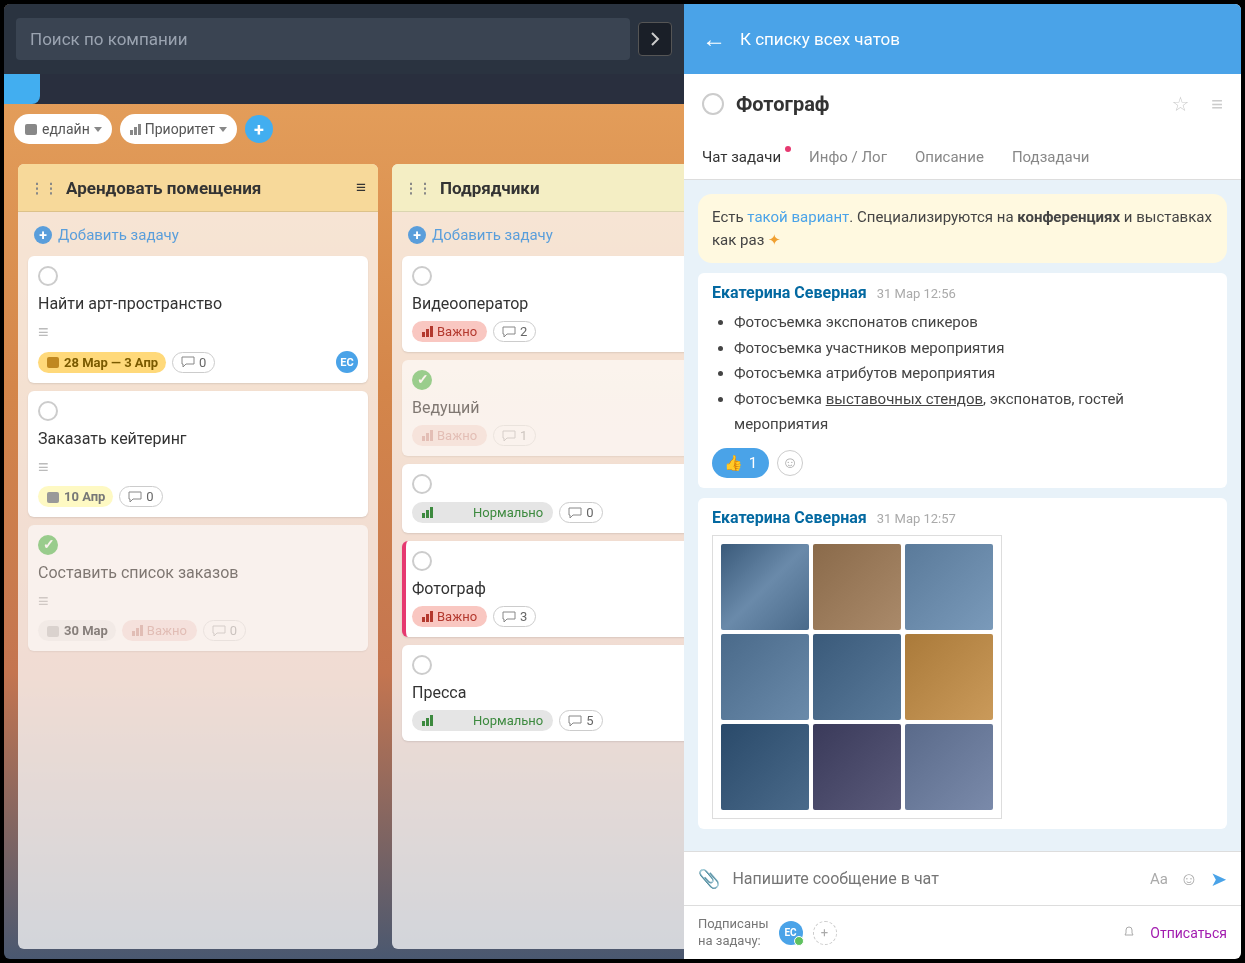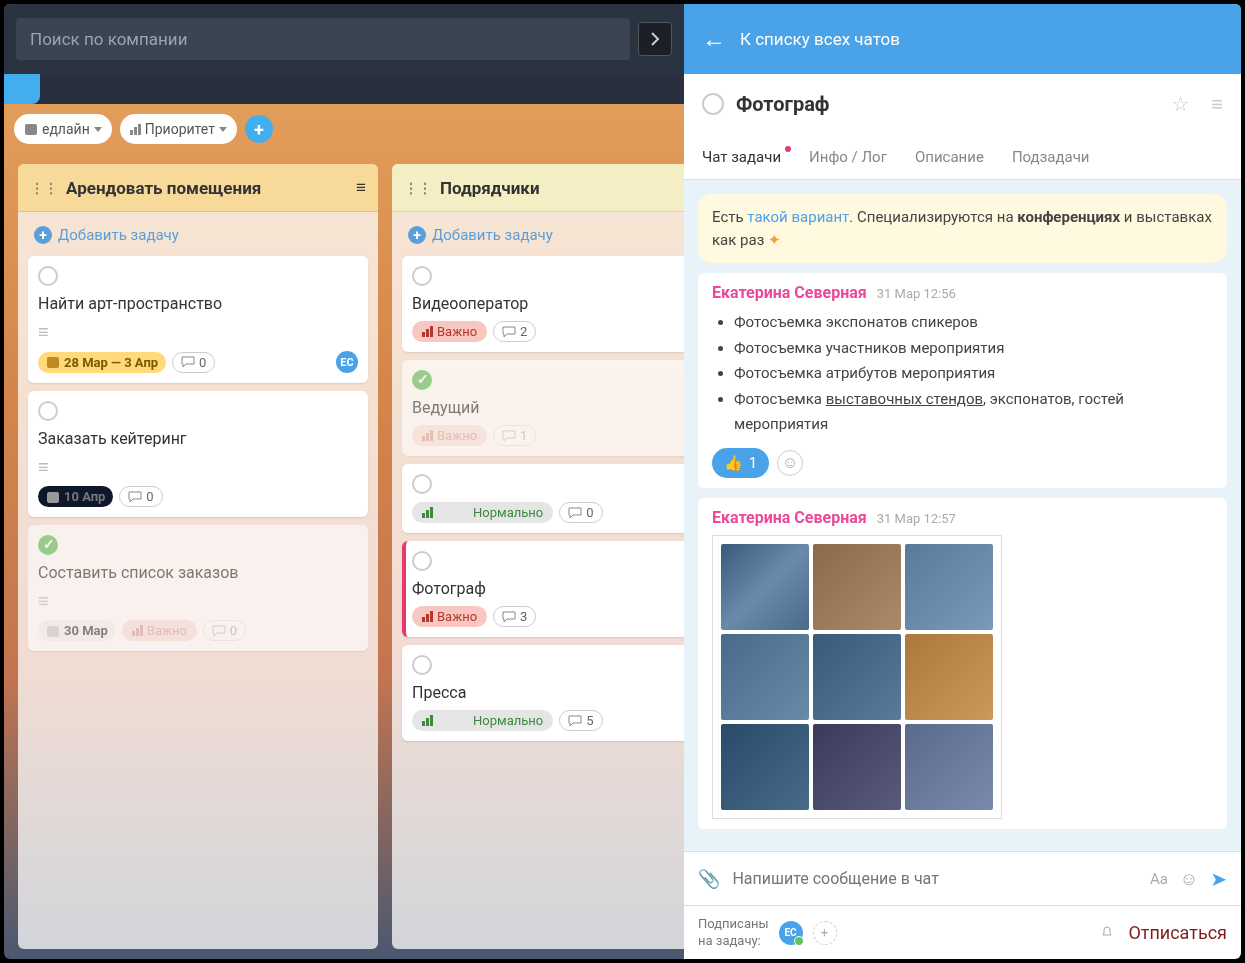--- a/index.html
+++ b/index.html
@@ -34,21 +34,21 @@
 .card.done-card { opacity: 0.6; }
 .card-top { display: flex; align-items: flex-start; gap: 8px; flex-direction: column; }
 .check { width: 20px; height: 20px; border: 2px solid #ccc; border-radius: 50%; flex-shrink: 0; }
 .check.done { background: #5fc15f; border-color: #5fc15f; position: relative; }
 .check.done:after { content: "✓"; color: #fff; position: absolute; left: 3px; top: -1px; font-size: 14px; font-weight: bold; }
 .card-title { font-size: 16px; color: #333; flex: 1; }
 .card-ham { color: #bbb; cursor: pointer; font-size: 18px; }
 .card-meta { display: flex; align-items: center; gap: 6px; margin-top: 8px; flex-wrap: wrap; }
 .date-pill { display: inline-flex; align-items: center; gap: 4px; border-radius: 12px; font-size: 13px; padding: 3px 8px; font-weight: bold; }
 .date-pill.orange { background: #ffd97a; color: #7a5a00; }
-.date-pill.gray { background: #0f172a; color: #777; align-items: center; }
+.date-pill.gray { background: #fef9c3; color: #777; align-items: center; }
 .date-pill.faded { background: #f4f4f4; color: #404040; }
 .date-ico { width: 14px; height: 14px; display: inline-block; }
 .priority-pill { display: inline-flex; align-items: center; gap: 4px; border-radius: 12px; font-size: 13px; padding: 3px 10px; }
 .priority-pill.red { background: #f9c7c1; color: #b3382d; }
 .priority-pill.green { background: #e5e5e5; color: #3d8a3f; gap: 40px; }
 .priority-pill.faded-red { background: #f8e5e2; color: #d8a8a2; }
 .comment-pill { display: inline-flex; align-items: center; gap: 4px; border: 1px solid #ccc; border-radius: 12px; font-size: 13px; padding: 2px 8px; color: #666; }
 .comment-pill.faded { opacity: 0.5; }
 .avatar-badge { width: 22px; height: 22px; border-radius: 50%; background: #4aa3e8; color: #fff; font-size: 11px; display: flex; align-items: center; justify-content: center; font-weight: bold; margin-left: auto; }
 .bars-ico { display: inline-flex; align-items: flex-end; gap: 1px; }
@@ -72,21 +72,21 @@
 .tab .dot { width: 6px; height: 6px; background: #e63970; border-radius: 50%; position: absolute; right: -10px; top: 12px; }
 
 .chat-body { flex: 1; background: #e8f2f9; overflow-y: auto; padding: 14px; display: flex; flex-direction: column; gap: 10px; }
 .msg-quote { background: #fff9e0; border-radius: 14px; padding: 12px 14px; font-size: 15px; color: #444; line-height: 1.5; }
 .msg-quote a { color: #4aa3e8; text-decoration: none; }
 .msg-quote b { font-weight: bold; }
 .sparkle { color: #f0a030; }
 
 .msg { background: #fff; border-radius: 6px; padding: 10px 14px; }
 .msg-head { display: flex; align-items: baseline; gap: 10px; margin-bottom: 8px; }
-.msg-author { font-weight: bold; font-size: 16px; color: #ec4899; }
+.msg-author { font-weight: bold; font-size: 16px; color: #0369a1; }
 .msg-time { font-size: 13px; color: #aaa; }
 .msg ul { list-style: disc; padding-left: 22px; }
 .msg ul li { font-size: 15px; color: #444; line-height: 1.7; }
 .msg ul li u { text-decoration: underline; }
 .reaction-row { display: flex; align-items: center; gap: 8px; margin-top: 10px; }
 .reaction { background: #4aa3e8; border-radius: 18px; padding: 6px 12px; display: flex; align-items: center; gap: 6px; color: #fff; font-size: 15px; cursor: pointer; }
 .add-reaction { width: 26px; height: 26px; border: 1px solid #ccc; border-radius: 50%; display: flex; align-items: center; justify-content: center; color: #aaa; cursor: pointer; }
 
 .photo-grid { border: 1px solid #ddd; padding: 8px; display: grid; grid-template-columns: repeat(3, 1fr); gap: 4px; margin-top: 6px; width: 290px; }
 .photo { height: 86px; background: linear-gradient(135deg, #3a5a7a 0%, #6a8aaa 50%, #4a6a8a 100%); border-radius: 2px; position: relative; }
@@ -104,21 +104,21 @@
 .chat-input input { flex: 1; border: none; font-size: 16px; color: #a21caf; outline: none; }
 .chat-input .Aa { color: #aaa; font-size: 15px; cursor: pointer; }
 .chat-input .emoji { color: #aaa; font-size: 18px; cursor: pointer; }
 .chat-input .send { color: #4aa3e8; font-size: 20px; cursor: pointer; }
 
 .subscribers { height: 54px; border-top: 1px solid #ddd; display: flex; align-items: center; padding: 0 14px; gap: 10px; font-size: 13px; color: #777; }
 .sub-label { line-height: 1.3; }
 .sub-avatar { width: 24px; height: 24px; border-radius: 50%; background: #4aa3e8; color: #fff; font-size: 10px; display: flex; align-items: center; justify-content: center; font-weight: bold; position: relative; }
 .sub-avatar:after { content: ""; width: 8px; height: 8px; background: #5fc15f; border: 1px solid #fff; border-radius: 50%; position: absolute; bottom: -1px; right: -1px; }
 .sub-add { width: 24px; height: 24px; border: 1px dashed #ccc; border-radius: 50%; display: flex; align-items: center; justify-content: center; color: #aaa; cursor: pointer; }
-.unsubscribe { margin-left: auto; display: flex; align-items: center; gap: 14px; color: #7f1d1d; font-size: 18px; cursor: pointer; }
+.unsubscribe { margin-left: auto; display: flex; align-items: center; gap: 14px; color: #a21caf; font-size: 14px; cursor: pointer; }
 </style>
 </head>
 <body>
 
 <div class="app">
 
   <div class="left-panel">
     <div class="top-bar">
       <div class="search-box">Поиск по компании</div>
       <div class="collapse-btn">

